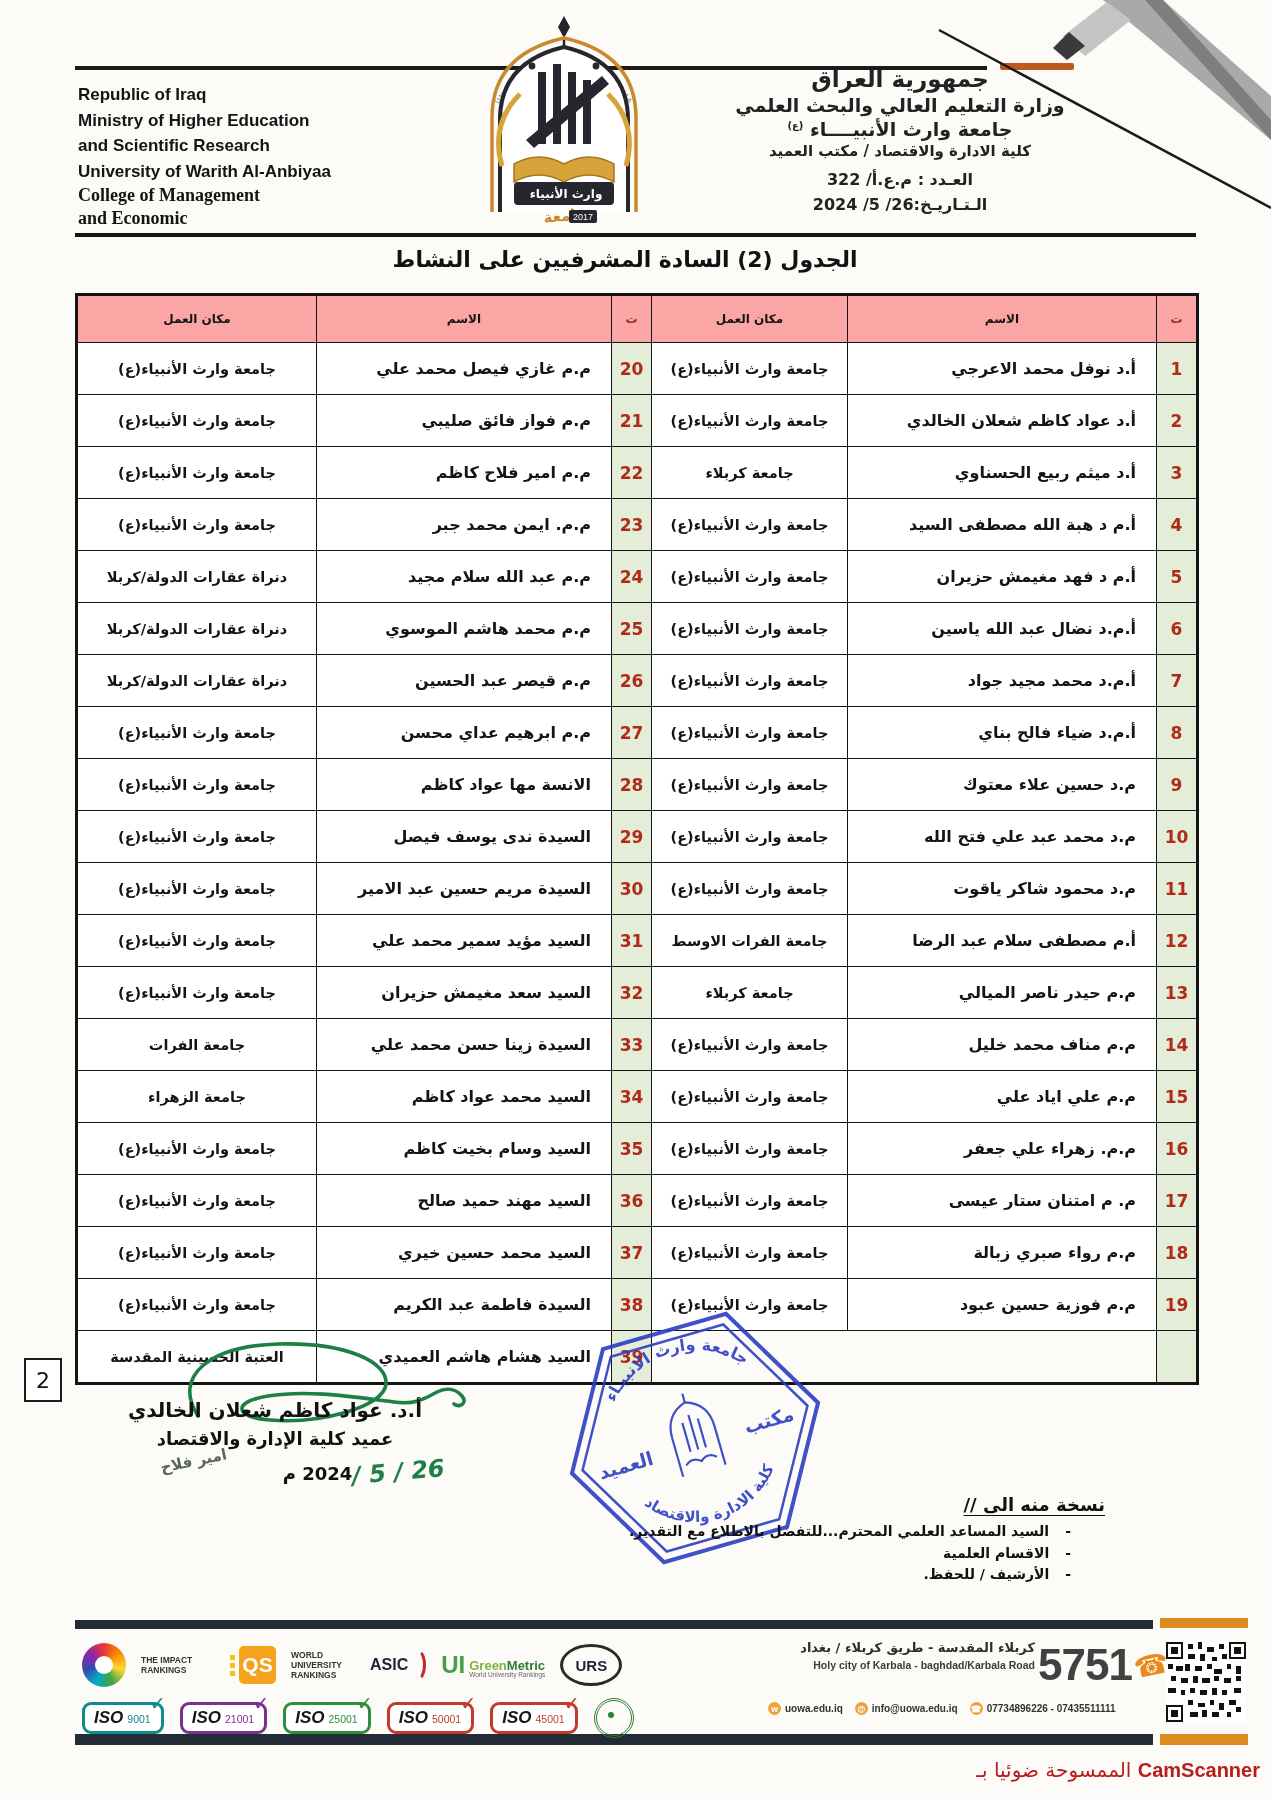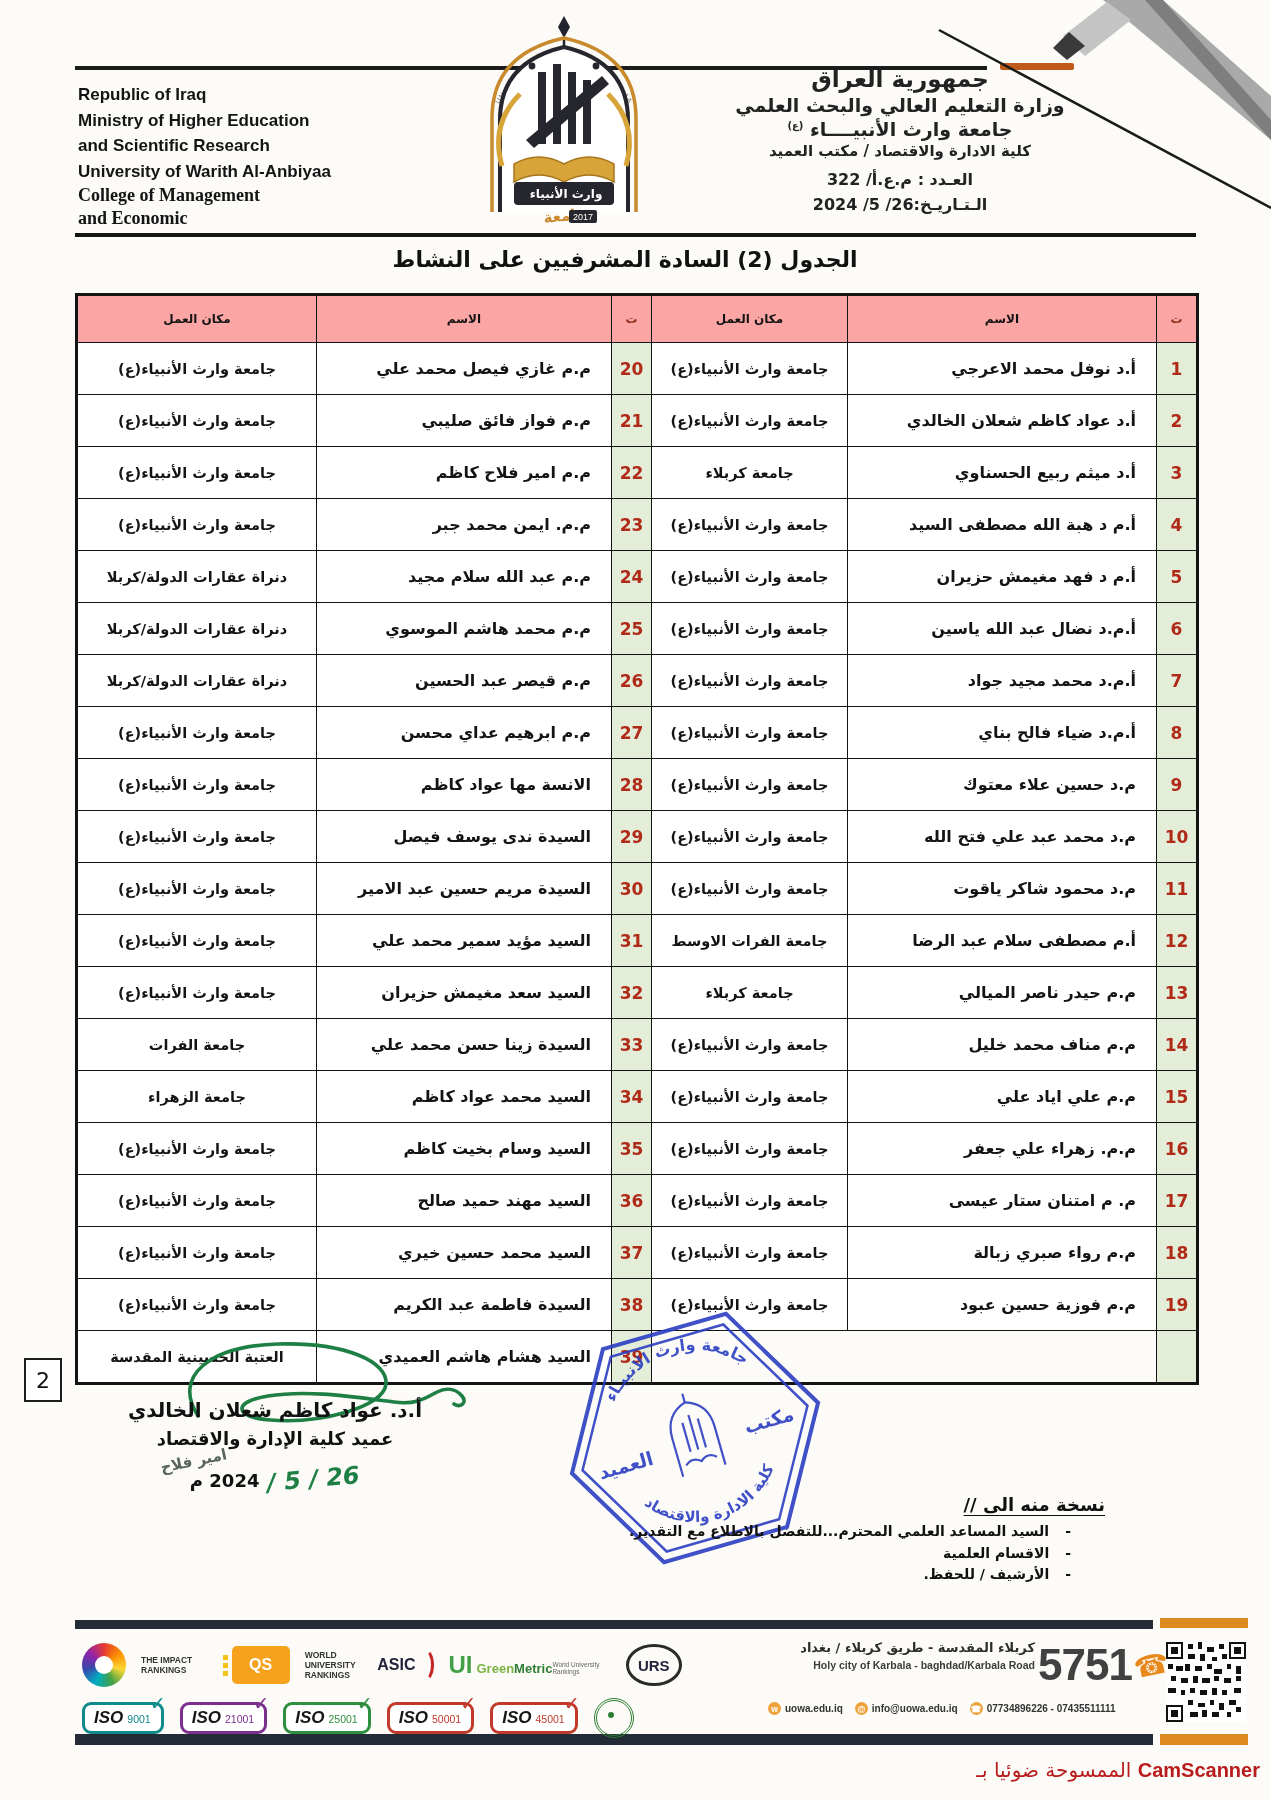--- a/index.html
+++ b/index.html
@@ -33,21 +33,21 @@
   .grid td.name{font-size:16px;font-weight:bold;text-align:right;padding:0 20px 0 4px;}
   .grid td.wp{font-size:14.5px;font-weight:bold;text-align:center;}
   .grid td.ghost{border:none;background:transparent;}
   
   .sig-svg{position:absolute;left:150px;top:1332px;}
   .sig-name{position:absolute;left:105px;top:1398px;width:340px;text-align:center;direction:rtl;
             font-size:20px;font-weight:bold;color:#111;}
   .sig-role{position:absolute;left:105px;top:1428px;width:340px;text-align:center;direction:rtl;
             font-size:18px;font-weight:bold;color:#111;}
   .sig-date{position:absolute;left:105px;top:1458px;width:340px;display:flex;direction:ltr;
-            justify-content:center;align-items:baseline;gap:8px;font-size:18px;font-weight:bold;color:#111;margin-top:7px;}
+            justify-content:flex-end;align-items:baseline;gap:0;font-size:18px;font-weight:bold;color:#111;}
   .sig-date .hand{color:#1e7f44;font-size:24px;font-style:italic;transform:rotate(-5deg);font-weight:bold;}
   .sig-note{position:absolute;left:160px;top:1452px;direction:rtl;font-size:15px;color:#57655a;
             transform:rotate(-12deg);font-weight:bold;}
   
   .stamp{position:absolute;left:545px;top:1288px;opacity:.9;}
   .dist{position:absolute;left:590px;top:1494px;width:515px;direction:rtl;text-align:right;color:#101010;}
   .dist-h{font-size:18px;font-weight:bold;text-decoration:underline;text-underline-offset:4px;}
   .dist ul{list-style:none;margin:6px 0 0;padding:0;font-size:14px;font-weight:bold;line-height:1.55;}
   .dist li{display:flex;gap:16px;padding-right:34px;}
   .dist li .dash{flex:0 0 auto;}
@@ -61,28 +61,28 @@
   .obar.t{left:1160px;top:1618px;width:88px;height:10px;}
   .obar.b{left:1160px;top:1734px;width:88px;height:11px;}
   .logos{position:absolute;left:82px;top:1638px;width:600px;height:54px;display:flex;align-items:center;gap:15px;}
   .impact-ic{width:44px;height:44px;border-radius:50%;flex:0 0 auto;position:relative;
      background:conic-gradient(#e53935,#fb8c00,#fdd835,#43a047,#00acc1,#3949ab,#8e24aa,#e53935);}
   .impact-ic::after{content:"";position:absolute;left:13px;top:13px;width:18px;height:18px;border-radius:50%;background:#fff;}
   .impact-cap{width:74px;font-size:8.5px;font-weight:bold;color:#333;font-family:"Liberation Sans",sans-serif;line-height:1.2;}
   .qs-wrap{display:flex;align-items:center;gap:4px;}
   .qs-dots{display:flex;flex-direction:column;gap:3px;}
   .qs-dots i{width:5px;height:5px;background:#f2c21b;}
-  .qs-box{width:58px;height:38px;background:#f6a21d;border-radius:5px;color:#fff;font-weight:bold;
-          font-size:16px;display:flex;align-items:center;justify-content:center;font-family:"Liberation Sans",sans-serif;}
+  .qs-box{width:37px;height:38px;background:#f6a21d;border-radius:5px;color:#fff;font-weight:bold;
+          font-size:21px;display:flex;align-items:center;justify-content:center;font-family:"Liberation Sans",sans-serif;}
   .qs-cap{width:64px;font-size:8.5px;font-weight:bold;color:#333;font-family:"Liberation Sans",sans-serif;line-height:1.2;}
   .asic{font-family:"Liberation Sans",sans-serif;font-weight:bold;font-size:16px;color:#23233a;display:flex;align-items:center;}
   .asic-arc{width:14px;height:28px;border:3px solid transparent;border-right:3px solid #c62828;border-radius:50%;margin-left:-2px;}
   .uigm{display:flex;align-items:center;gap:4px;font-family:"Liberation Sans",sans-serif;}
   .uigm .ui{font-size:24px;font-weight:bold;color:#43a047;}
-  .uigm .col{display:flex;line-height:1.05;margin-top:8px;}
+  .uigm .col{display:flex;flex-direction:column;line-height:1.05;margin-top:8px;}
   .uigm .gm{font-size:13px;font-weight:bold;}
   .uigm .gm .g{color:#7cb342;} .uigm .gm .m{color:#2e7d32;}
   .uigm .cap{font-size:6.5px;color:#666;}
   .urs{width:56px;height:36px;border:3px solid #2a2a2a;border-radius:50%;display:flex;align-items:center;
        justify-content:center;font-family:"Liberation Sans",sans-serif;font-weight:bold;font-size:15px;color:#23233a;}
   .isorow{position:absolute;left:82px;top:1698px;display:flex;align-items:center;gap:16px;}
   .iso{position:relative;border:3px solid var(--c);border-radius:9px;padding:3px 10px 3px 9px;background:#fff;
        display:flex;align-items:baseline;gap:4px;}
   .iso-txt{font-size:17px;font-weight:bold;font-style:italic;color:#161616;font-family:"Liberation Sans",sans-serif;}
   .iso-num{font-size:10.5px;font-weight:normal;color:var(--c);font-family:"Liberation Sans",sans-serif;}

